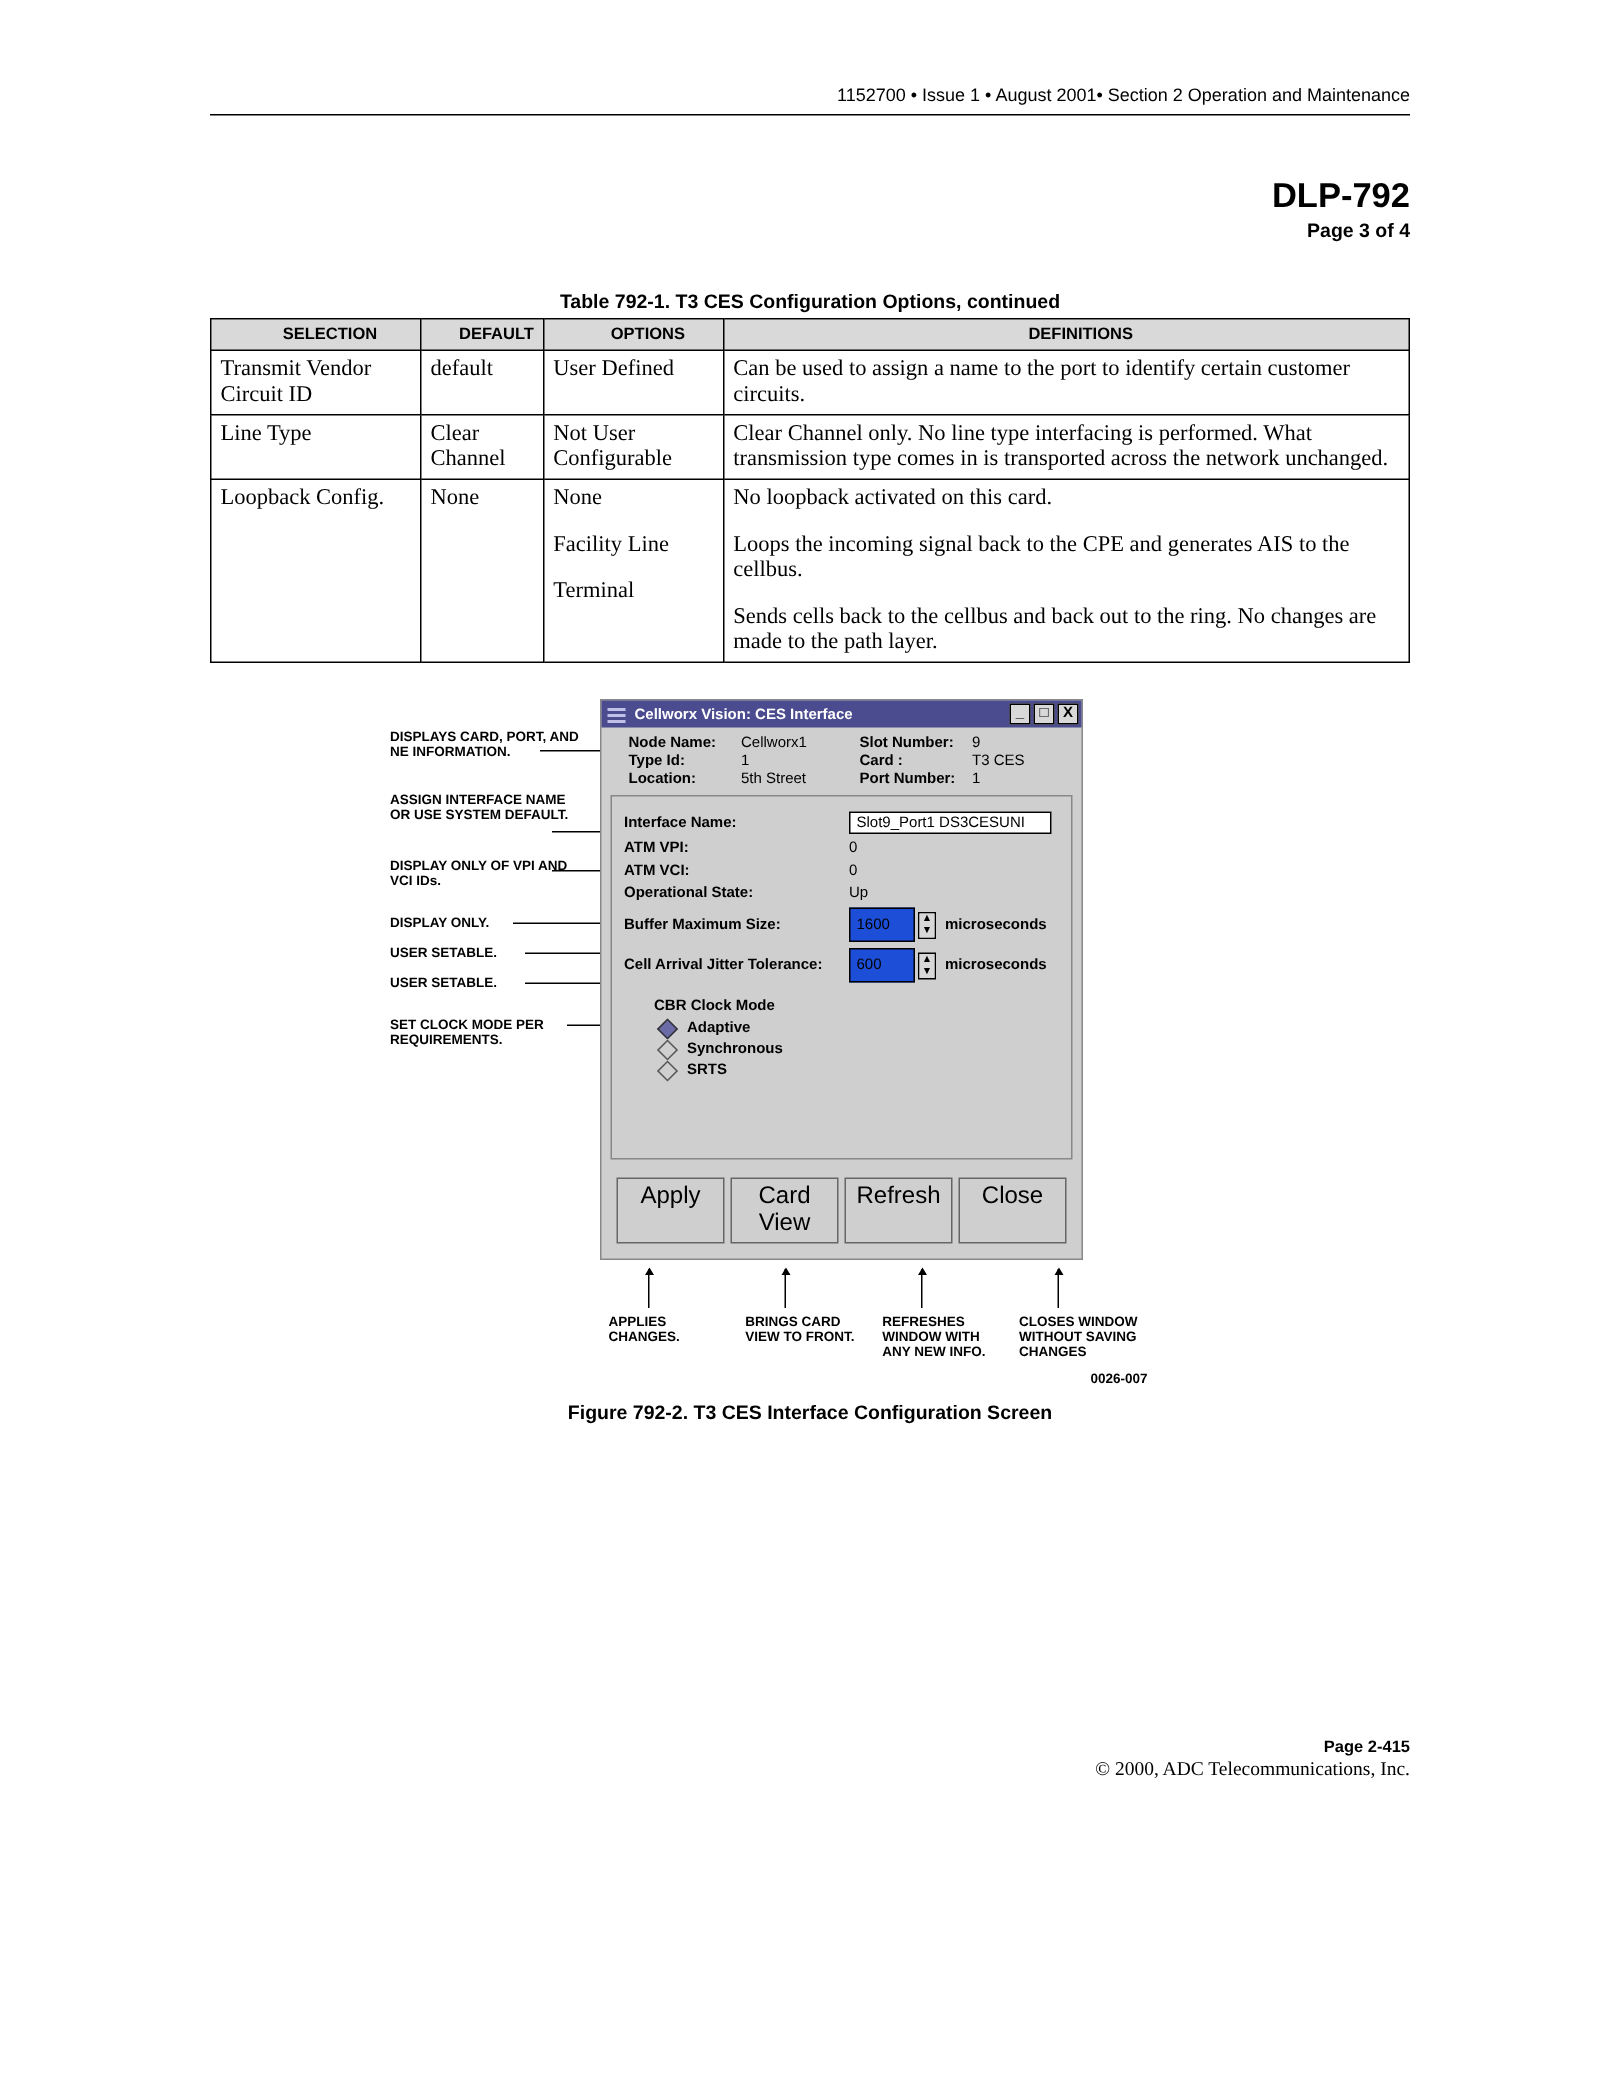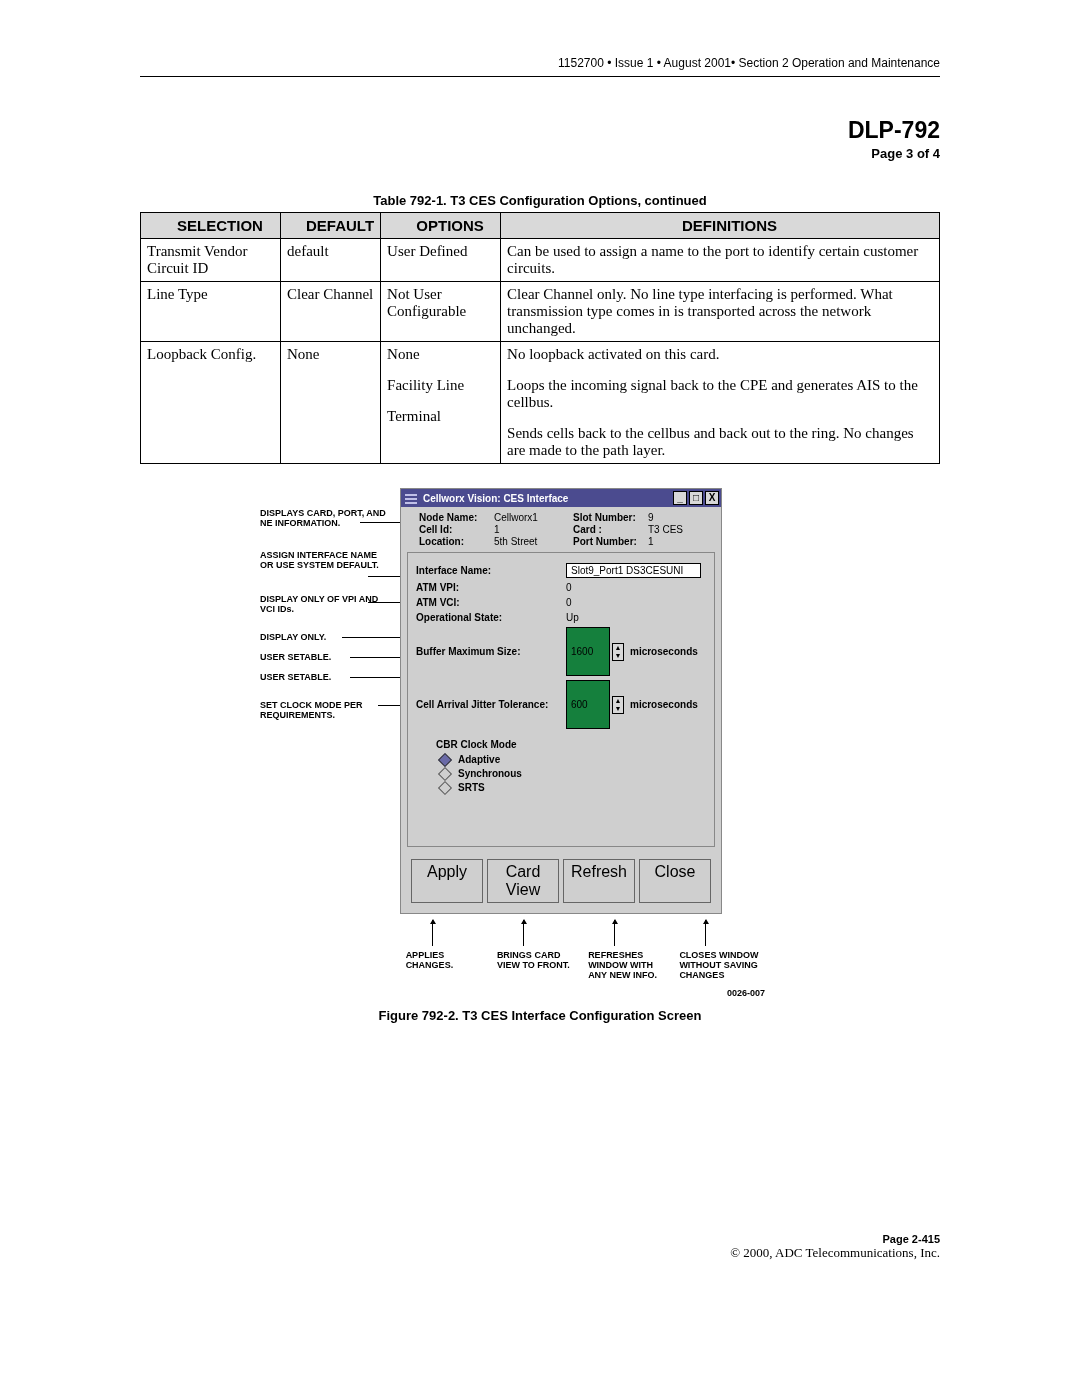--- a/index.html
+++ b/index.html
@@ -46,21 +46,21 @@
   }
   table.config th, table.config td {
     border: 1px solid #000;
     padding: 4px 6px;
     vertical-align: top;
     font-size: 15px;
   }
   table.config th {
     background: #d9d9d9;
     font-family: Arial, Helvetica, sans-serif;
-    font-size: 15px;
+    font-size: 11px;
     font-weight: bold;
     text-align: center;
     padding-left: 25px;
   }
   table.config td.sel { width: 140px; }
   table.config td.def { width: 80px; }
   table.config td.opt { width: 120px; }
   .opt-multi div { margin-bottom: 14px; }
   .opt-multi div:last-child { margin-bottom: 0; }
 
@@ -117,22 +117,22 @@
     padding: 6px 8px 10px 8px;
   }
   .prow { display:flex; align-items:center; margin:4px 0; }
   .prow .plab { width: 150px; font-weight:bold; }
   .prow .pval { }
   .txtbox {
     background:#fff; border:1px solid #000;
     padding:1px 4px; min-width: 135px; display:inline-block;
   }
   .numbox {
-    background:#15803d; border:1px solid #000;
-    padding:18px 4px; width:44px; display:inline-block; text-align:left;
+    background:#1d4ed8; border:1px solid #000;
+    padding:5px 4px; width:44px; display:inline-block; text-align:left;
   }
   .spin {
     display:inline-flex; flex-direction:column;
     border:1px solid #000; margin-left:2px;
     width:12px;
   }
   .spin .sbtn {
     height:8px; background:#d8d8d8; font-size:7px; line-height:7px; text-align:center;
   }
   .unit { margin-left:6px; font-weight:bold; }
@@ -305,21 +305,21 @@
         <div class="tbtn">X</div>
       </div>
 
       <div class="info-grid">
         <div class="info-col">
           <div class="info-row">
               <div class="lab">Node Name:</div>
               <div class="val">Cellworx1</div>
             </div>
           <div class="info-row">
-              <div class="lab">Cell Id:</div>
+              <div class="lab">Type Id:</div>
               <div class="val">1</div>
             </div>
           <div class="info-row">
               <div class="lab">Location:</div>
               <div class="val">5th Street</div>
             </div>
         </div>
         <div class="info-col">
           <div class="info-row">
               <div class="lab">Slot Number:</div>

